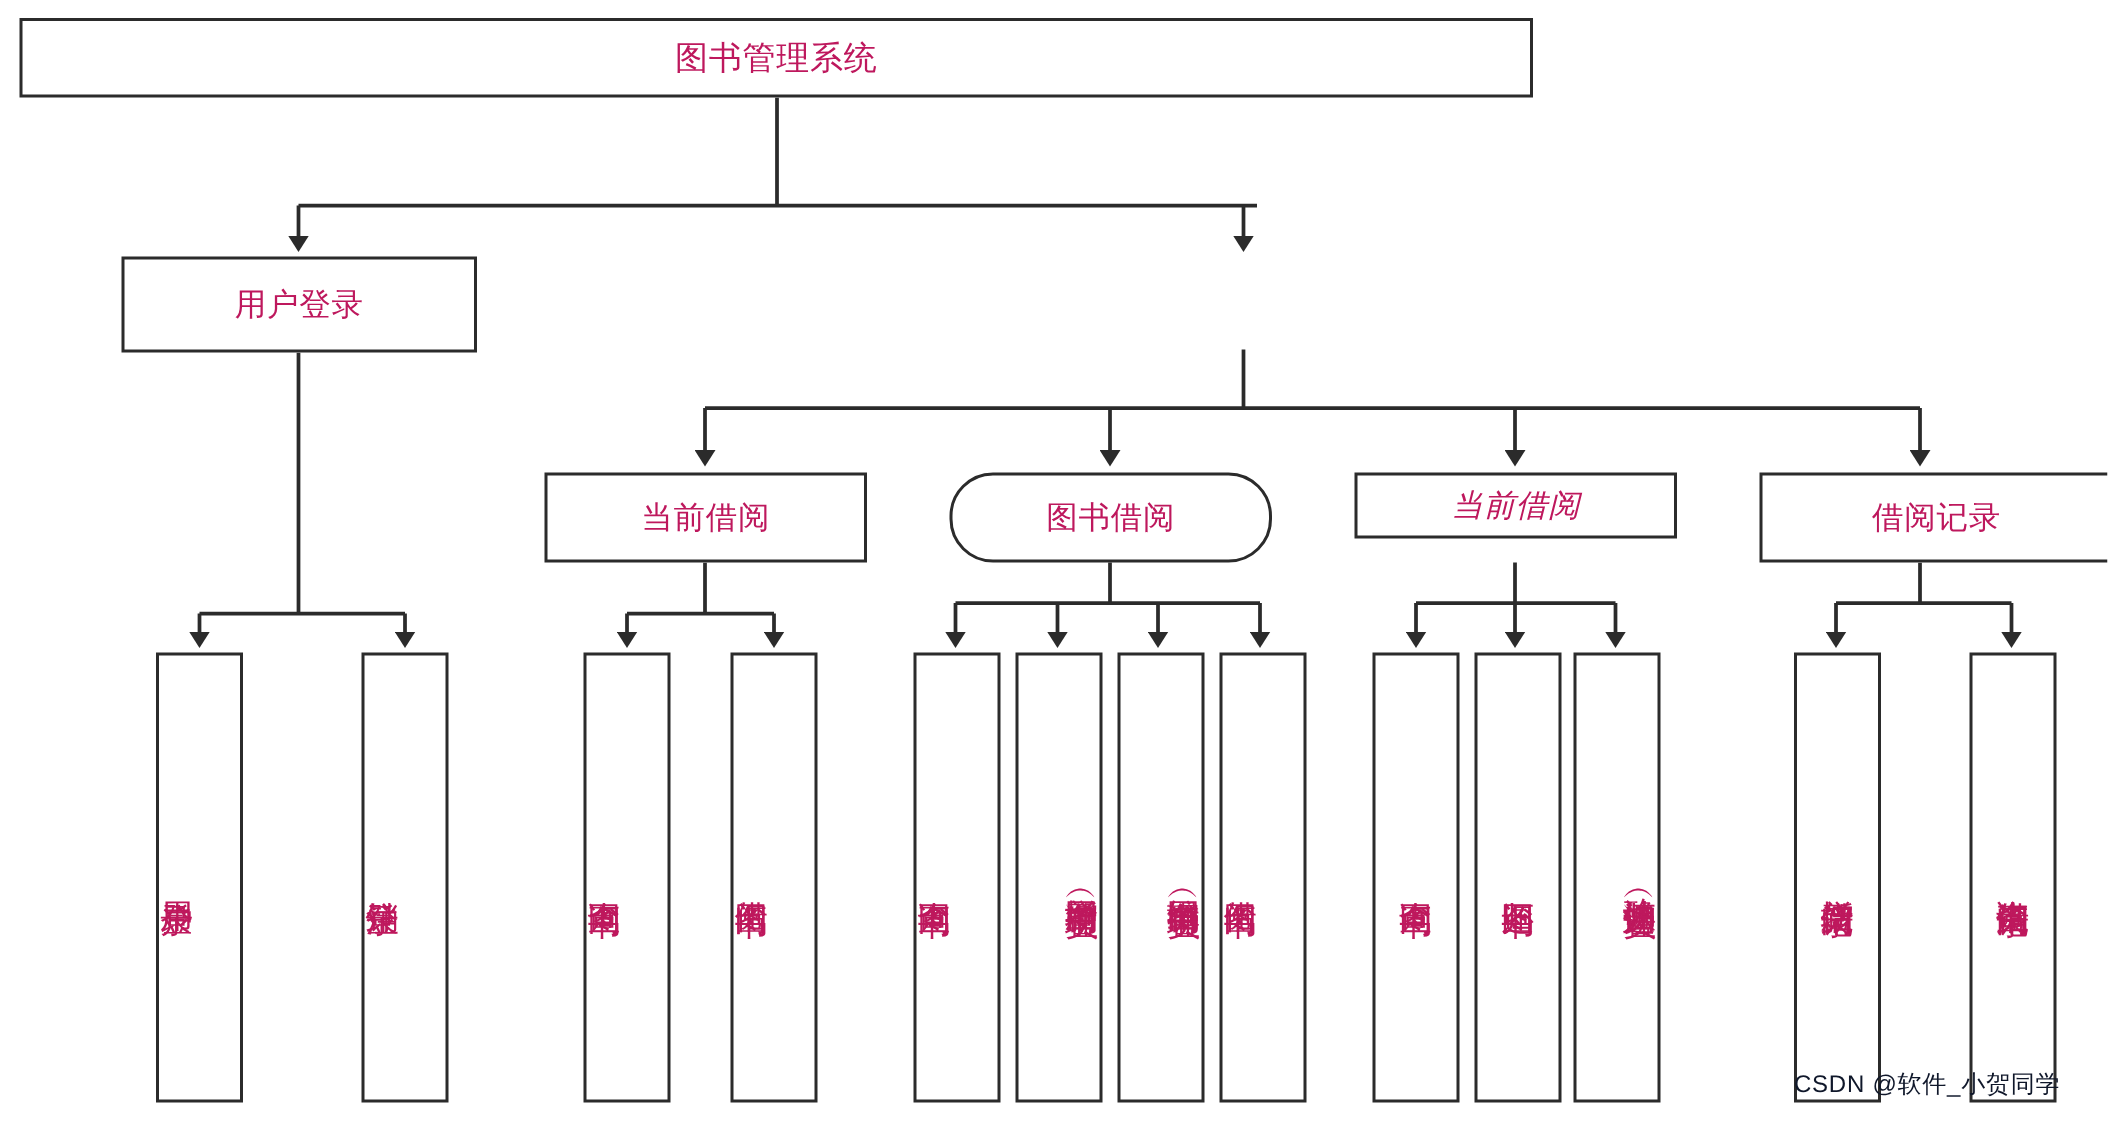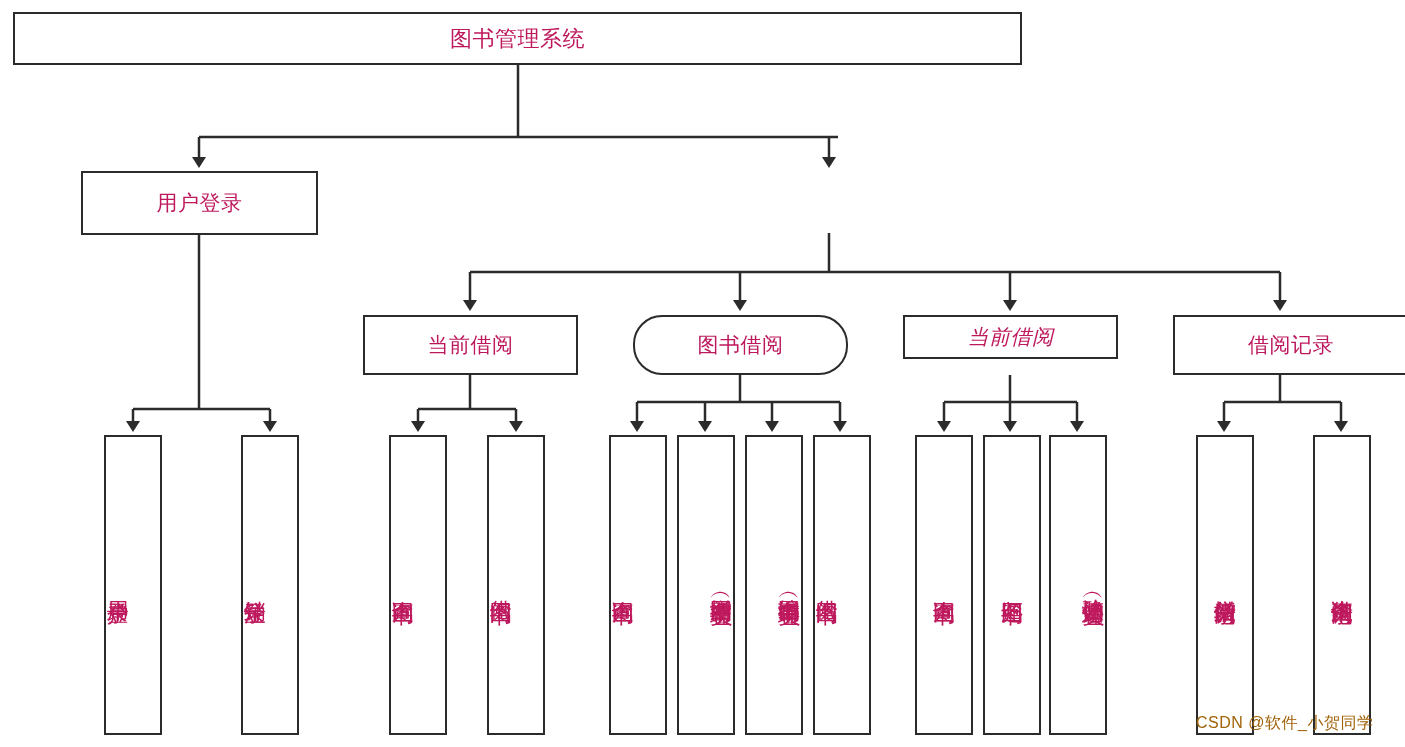--- a/index.html
+++ b/index.html
@@ -20,21 +20,21 @@
     padding:6px 0;box-sizing:border-box;
   }
   .v.top .label{align-items:flex-start;}
   .v.bottom .label{align-items:flex-end;}
   .v.mid .label{align-items:center;}
   svg#wires{position:absolute;left:0;top:0;width:1405px;height:747px;pointer-events:none;}
   .wire{stroke:#2b2b2b;stroke-width:2.5;fill:none;}
   .arrowhead{fill:#2b2b2b;}
   #watermark{
     position:absolute;left:1196px;top:713px;
-    font-size:16px;color:#a16207;white-space:nowrap;letter-spacing:.5px;
+    font-size:16px;color:#0f172a;white-space:nowrap;letter-spacing:.5px;
   }
 </style>
 </head>
 <body>
 
 <div id="canvas">
 
   <svg id="wires" viewBox="0 0 1405 747">
     <defs>
       <marker id="ah" markerWidth="12" markerHeight="14" refX="1" refY="7" orient="auto" markerUnits="userSpaceOnUse">

